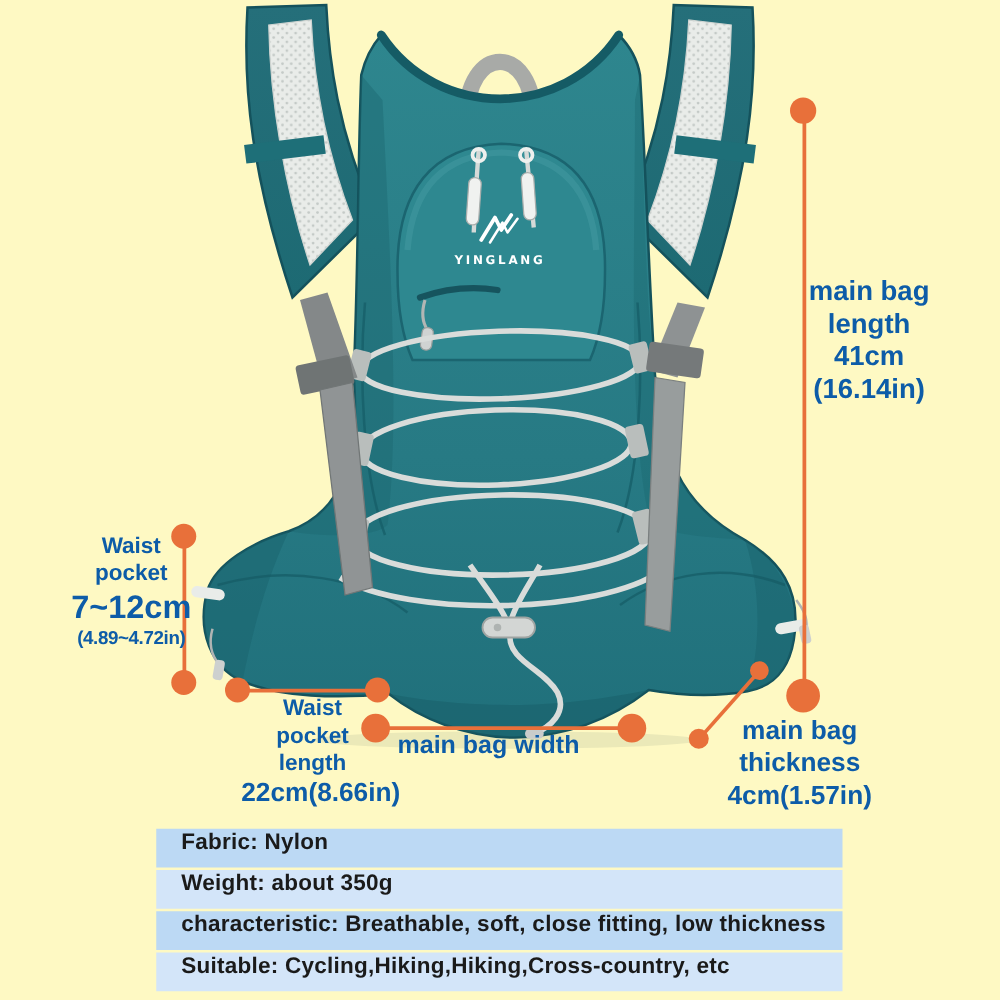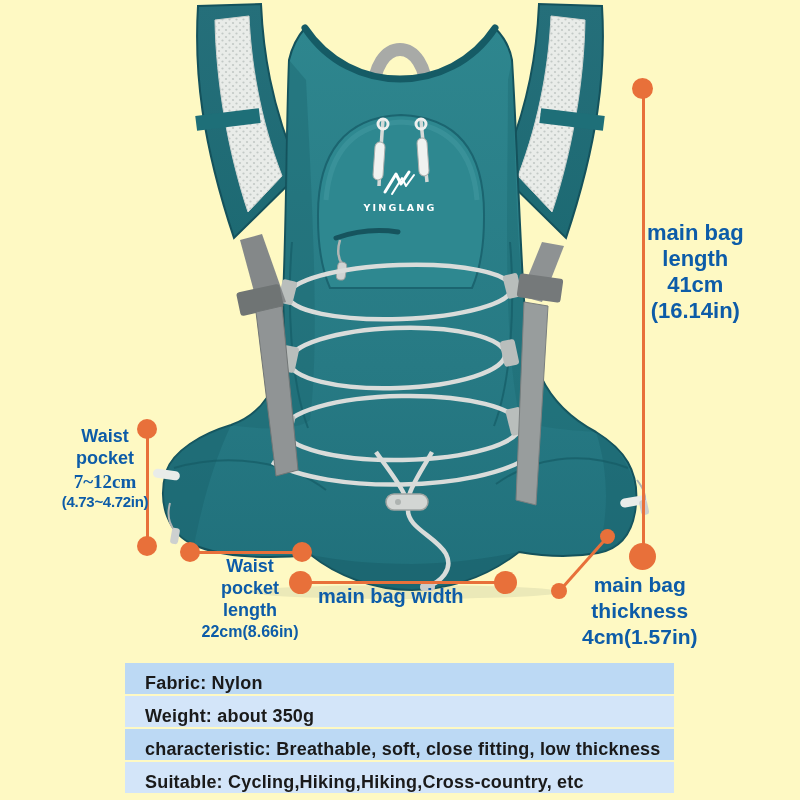--- a/index.html
+++ b/index.html
@@ -8,30 +8,30 @@
     font-family:"Liberation Sans", sans-serif;
   }
   .product{position:absolute;left:140px;top:0px;width:520px;height:600px;}
   
   .dim{position:absolute;background:#e8703a;}
   .dot{position:absolute;border-radius:50%;background:#e8703a;}
   
   .ann{position:absolute;color:#0d5ca8;font-weight:bold;line-height:1.22;}
   .ann span{display:block;text-align:center;}
   .ann-waist-width{left:43px;top:426px;width:124px;text-align:center;font-size:18px;}
-  .ann-waist-width .val{font-size:19px;font-family:Liberation Serif, serif;}
+  .ann-waist-width .val{font-size:26px;}
   .ann-waist-width .sub{font-size:15px;letter-spacing:-0.3px;}
   .ann-waist-length{left:193px;top:556px;width:114px;text-align:center;font-size:18px;}
-  .ann-waist-length .sub{font-size:16px;}
+  .ann-waist-length .sub{font-size:21px;}
   .ann-bag-width{left:318px;top:584px;font-size:20px;line-height:1.25;}
   .ann-bag-thickness{left:582px;top:572px;font-size:21px;line-height:1.24;}
   .ann-bag-length{left:647px;top:220px;font-size:22px;line-height:1.18;}
   
   .spec-table{position:absolute;left:125px;top:663px;width:549px;}
-  .spec-row{height:31px;margin-bottom:2px;display:flex;align-items:flex-end;padding-left:20px;box-sizing:border-box;}
+  .spec-row{height:31px;margin-bottom:2px;display:flex;align-items:flex-start;padding-left:20px;box-sizing:border-box;}
   .spec-row:nth-child(odd){background:#bcd9f4;}
   .spec-row:nth-child(even){background:#d3e5f9;}
   .spec-text{font-size:18px;font-weight:bold;color:#1a1a1a;letter-spacing:0.2px;}
 </style>
 </head>
 <body>
 
 <div class="stage">
 
   <div class="product">
@@ -181,21 +181,21 @@
   <div class="dot" style="left:494px;top:571px;width:23px;height:23px;"></div>
 
   <div class="dim" style="left:559px;top:589.5px;width:72px;height:3px;transform:rotate(-48.4deg);transform-origin:0 50%;"></div>
   <div class="dot" style="left:551px;top:583px;width:16px;height:16px;"></div>
   <div class="dot" style="left:600px;top:529px;width:15px;height:15px;"></div>
 
   <div class="ann ann-waist-width">
     <span>Waist</span>
     <span>pocket</span>
     <span class="val">7~12cm</span>
-    <span class="sub">(4.73~4.72in)</span>
+    <span class="sub">(4.89~4.72in)</span>
   </div>
 
   <div class="ann ann-waist-length">
     <span>Waist</span>
     <span>pocket</span>
     <span>length</span>
     <span class="sub">22cm(8.66in)</span>
   </div>
 
   <div class="ann ann-bag-width">

